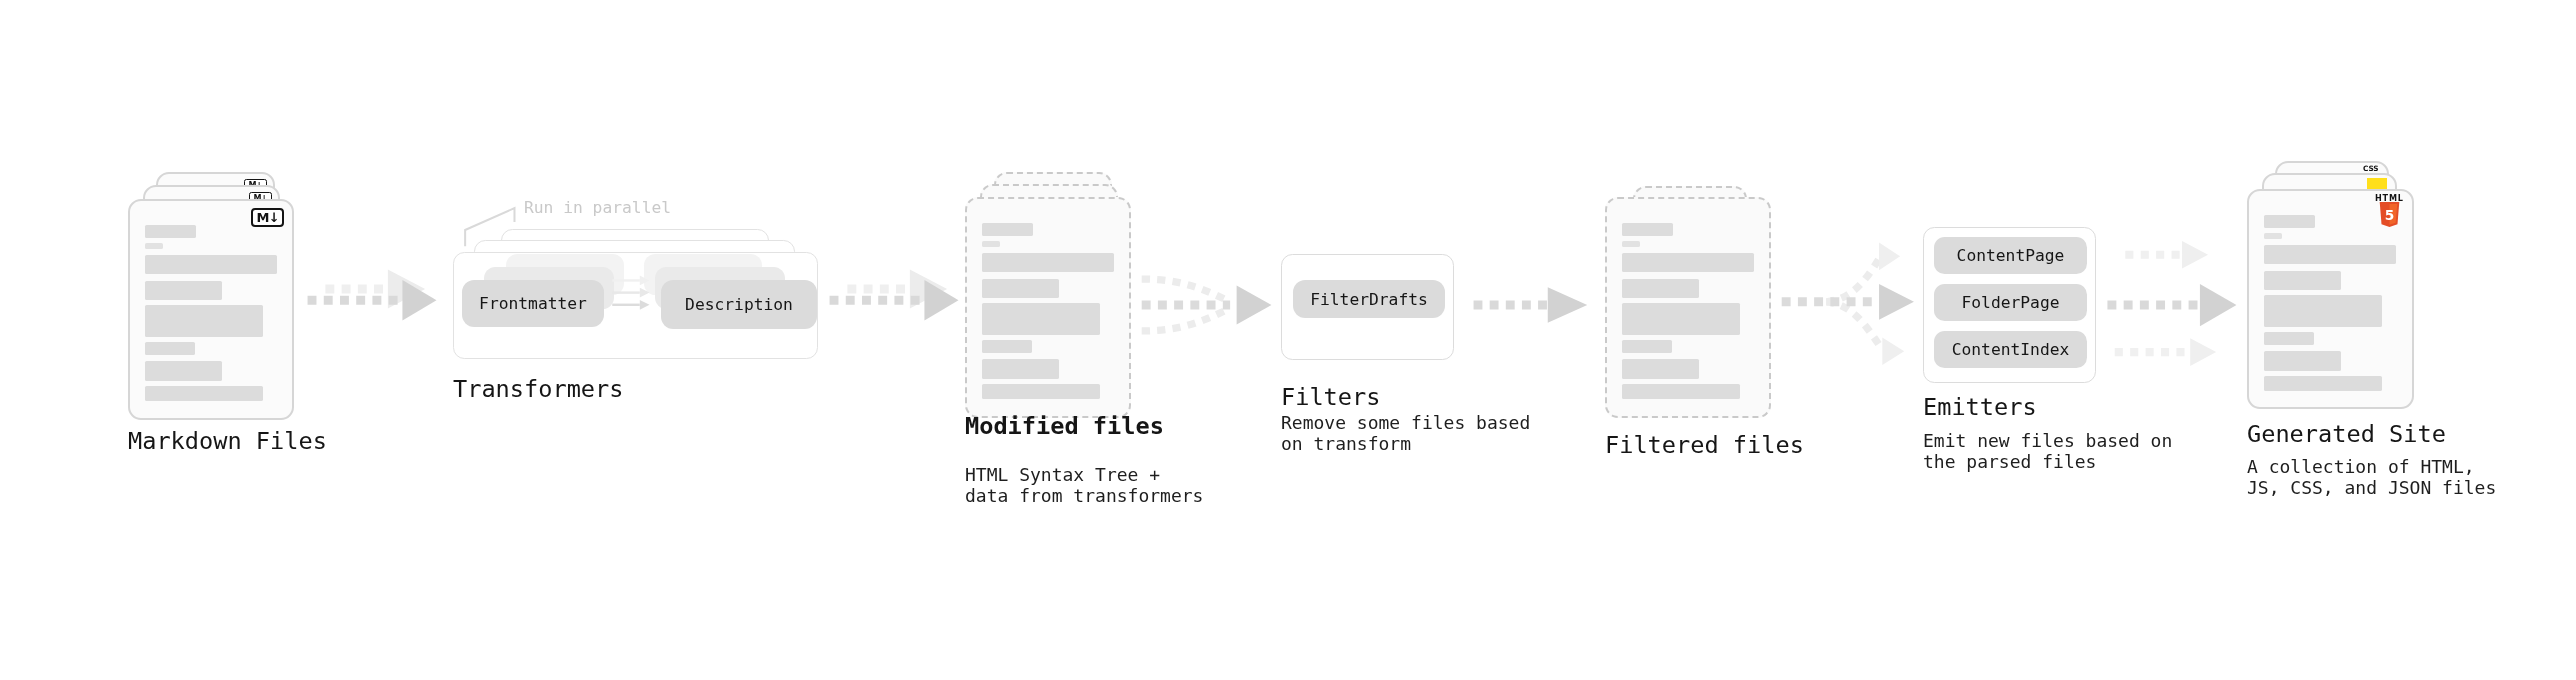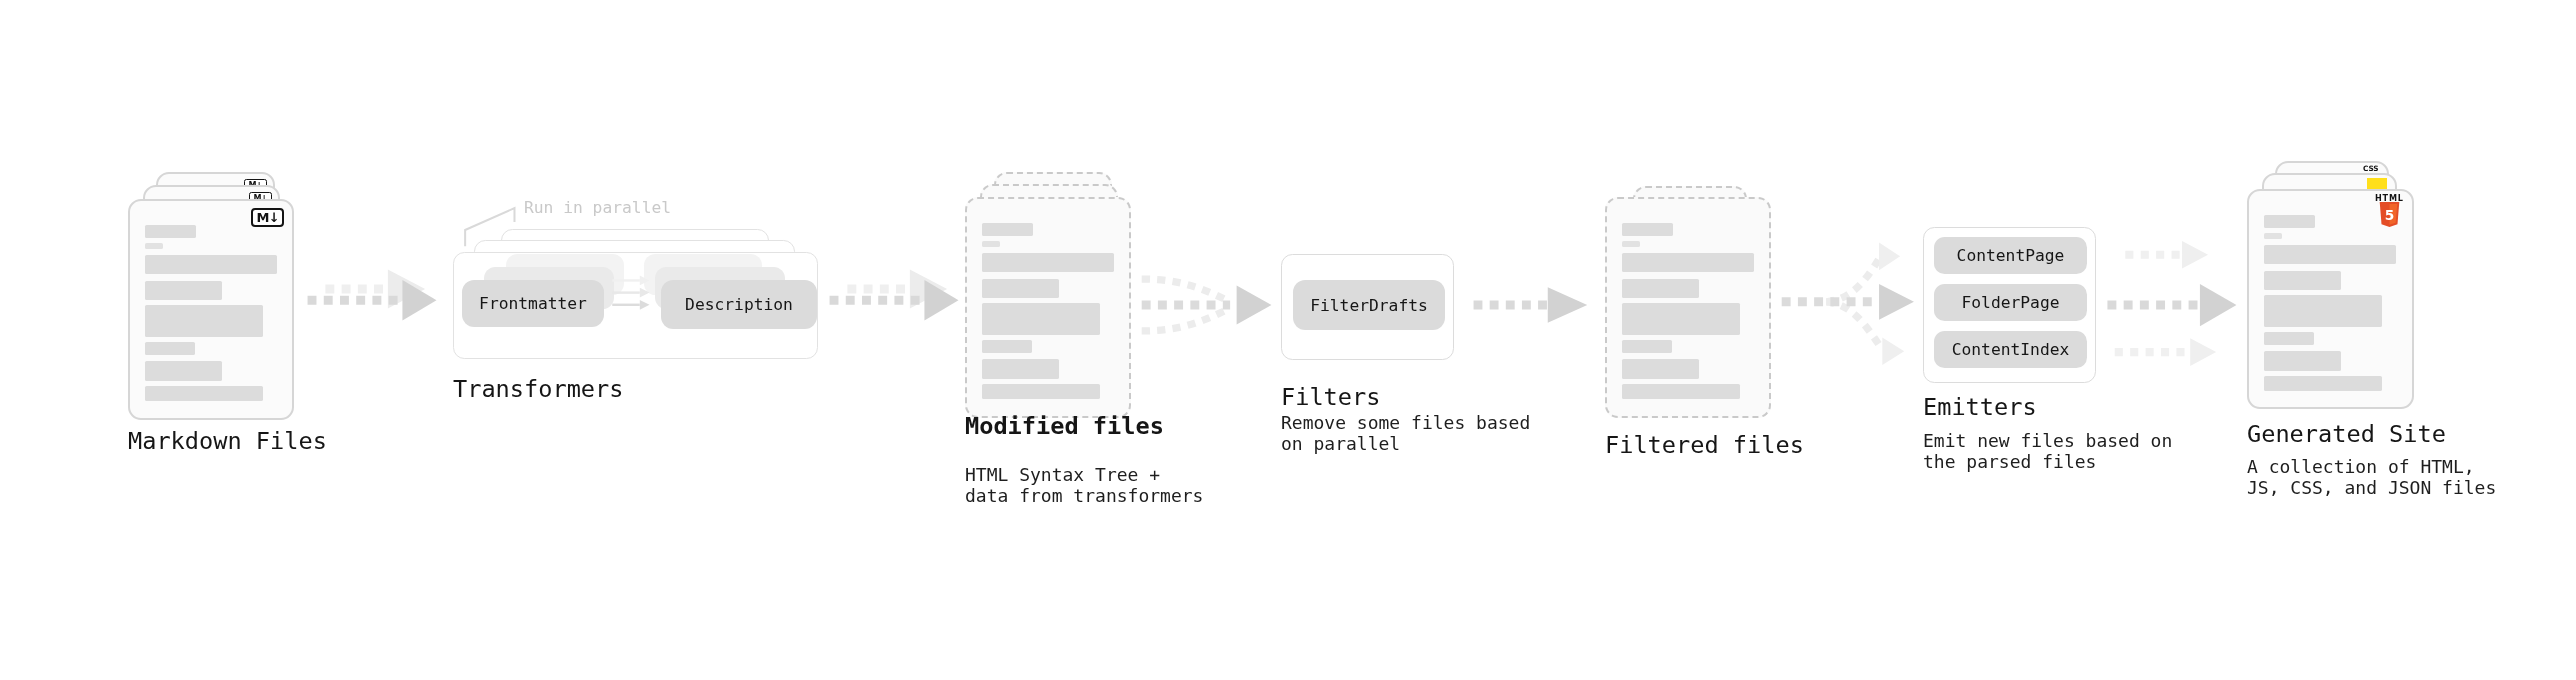--- a/index.html
+++ b/index.html
@@ -135,25 +135,25 @@
   </div>
 
   <svg style="left:1136px; top:244px;" width="142" height="122" viewBox="0 0 175 150">
     <path d="M7,43 C60,43 88,58 114,70" fill="none" stroke="#ececec" stroke-width="9" stroke-dasharray="10 9"></path>
     <path d="M7,107 C60,107 88,92 114,80" fill="none" stroke="#ececec" stroke-width="9" stroke-dasharray="10 9"></path>
     <line x1="7" y1="75" x2="116" y2="75" stroke="#dbdbdb" stroke-width="11" stroke-dasharray="11 9"></line>
     <polygon points="124,51 167,75 124,99" fill="#d2d2d2"></polygon>
   </svg>
 
   <div class="obox" style="left:1281px; top:254px; width:173px; height:106px;"></div>
-  <div class="pill" style="left:1293px; top:280px; width:152px; height:50px;">FilterDrafts</div>
+  <div class="pill" style="left:1293px; top:280px; width:152px; height:38px;">FilterDrafts</div>
   <div class="h" style="left:1281px; top:375px;margin-top:8px;">Filters</div>
   <div class="cap" style="left:1281px; top:412px;">
     <div>Remove some files based</div>
-    <div>on parallel</div>
+    <div>on transform</div>
   </div>
 
   <svg style="left:1468px; top:280px;" width="124" height="50" viewBox="0 0 152 62">
     <line x1="6" y1="31" x2="98" y2="31" stroke="#d9d9d9" stroke-width="11" stroke-dasharray="11 9"></line>
     <polygon points="98,9 147,31 98,53" fill="#d2d2d2"></polygon>
   </svg>
 
   <div class="doc dashed" style="left:1633px; top:186px; width:114px; height:211px;"></div>
   <div class="doc dashed" style="left:1605px; top:197px; width:166px; height:221px;">
     <i class="b b1"></i>

